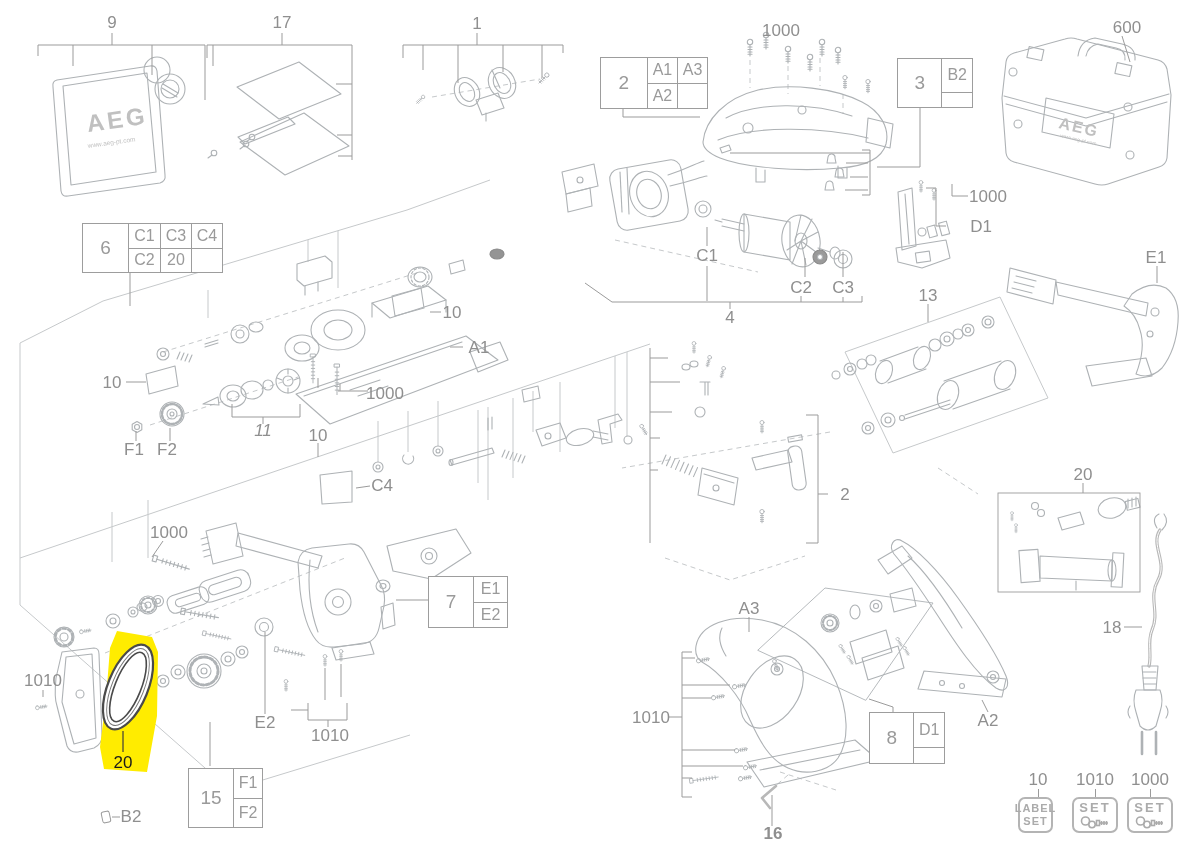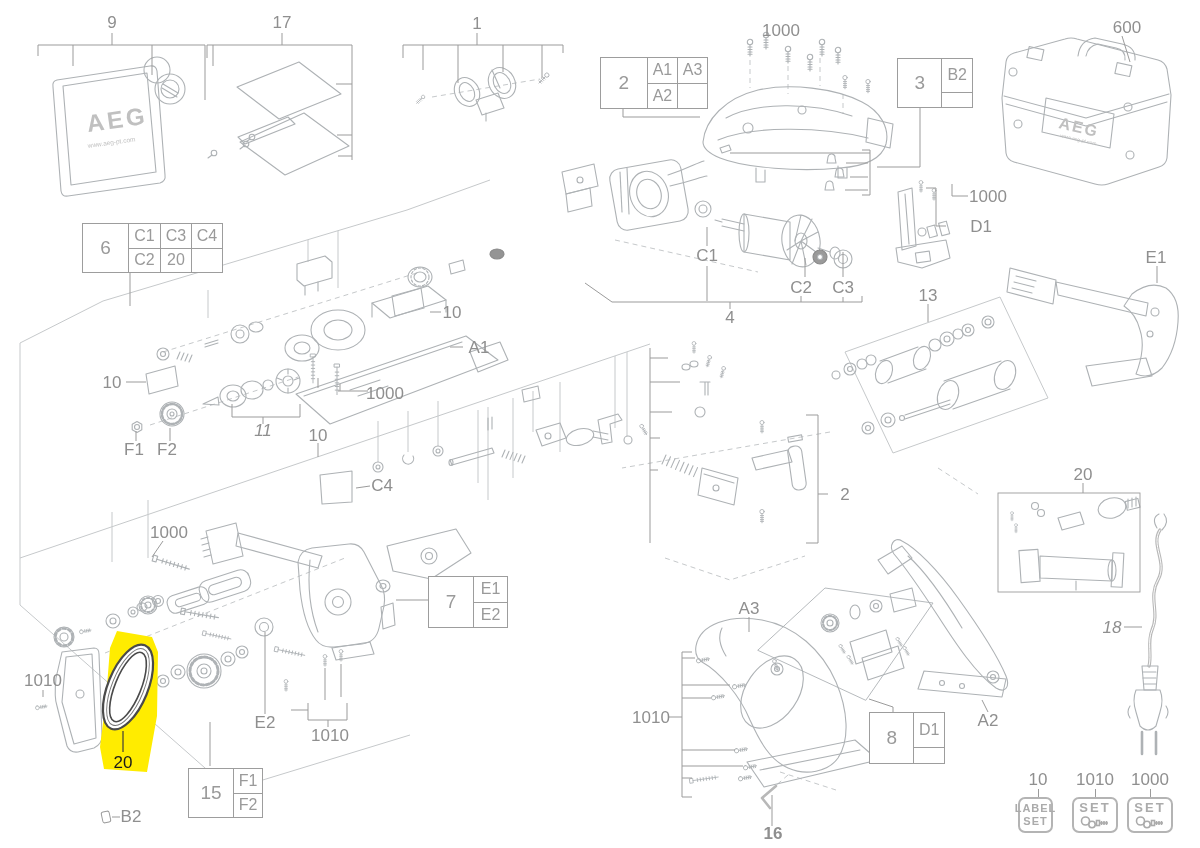--- a/index.html
+++ b/index.html
@@ -573,21 +573,21 @@
       <div class="plabel" style="left: 452px; top: 312px;">10</div>
       <div class="plabel" style="left: 385px; top: 393px;">1000</div>
       <div class="plabel" style="left: 112px; top: 382px;">10</div>
       <div class="plabel" style="left: 134px; top: 449px;">F1</div>
       <div class="plabel" style="left: 167px; top: 449px;">F2</div>
       <div class="plabel" style="left: 263px; top: 430px; font-style: italic;">11</div>
       <div class="plabel" style="left: 318px; top: 435px;">10</div>
       <div class="plabel" style="left: 382px; top: 485px;">C4</div>
       <div class="plabel" style="left: 845px; top: 494px;">2</div>
       <div class="plabel" style="left: 1083px; top: 474px;">20</div>
-      <div class="plabel" style="left: 1112px; top: 627px; font-style: italic;">18</div>
+      <div class="plabel" style="left: 1112px; top: 627px;">18</div>
       <div class="plabel" style="left: 169px; top: 532px;">1000</div>
       <div class="plabel" style="left: 43px; top: 680px;">1010</div>
       <div class="plabel hl" style="left: 123px; top: 762px;">20</div>
       <div class="plabel" style="left: 131px; top: 816px;">B2</div>
       <div class="plabel" style="left: 265px; top: 722px;">E2</div>
       <div class="plabel" style="left: 330px; top: 735px;">1010</div>
       <div class="plabel" style="left: 651px; top: 717px;">1010</div>
       <div class="plabel" style="left: 773px; top: 833px; font-weight: bold;">16</div>
       <div class="plabel" style="left: 749px; top: 608px;">A3</div>
       <div class="plabel" style="left: 988px; top: 720px;">A2</div>
@@ -627,21 +627,21 @@
           <div class="rt-cell" style="border-left: none; border-top: 1.3px solid rgb(157, 157, 157);">E2</div>
         </div>
       </div>
       <div class="rtable" style="left: 869px; top: 712px; width: 76px; height: 52px;">
         <div class="rt-main" style="width: 60%;">8</div>
         <div class="rt-grid" style="grid-template-columns: repeat(1, 1fr);">
           <div class="rt-cell" style="border-left: none; border-top: none;">D1</div>
           <div class="rt-cell" style="border-left: none; border-top: 1.3px solid rgb(157, 157, 157);"></div>
         </div>
       </div>
-      <div class="rtable" style="left: 188px; top: 768px; width: 75px; height: 50px;">
+      <div class="rtable" style="left: 188px; top: 768px; width: 75px; height: 60px;">
         <div class="rt-main" style="width: 62%;">15</div>
         <div class="rt-grid" style="grid-template-columns: repeat(1, 1fr);">
           <div class="rt-cell" style="border-left: none; border-top: none;">F1</div>
           <div class="rt-cell" style="border-left: none; border-top: 1.3px solid rgb(157, 157, 157);">F2</div>
         </div>
       </div>
     </div>
 <div id="badge-layer">
       <div class="badge-num" style="left: 1038px; top: 780px;">10</div>
       <div class="badge-tick" style="left: 1037.5px; top: 789px;"></div>

